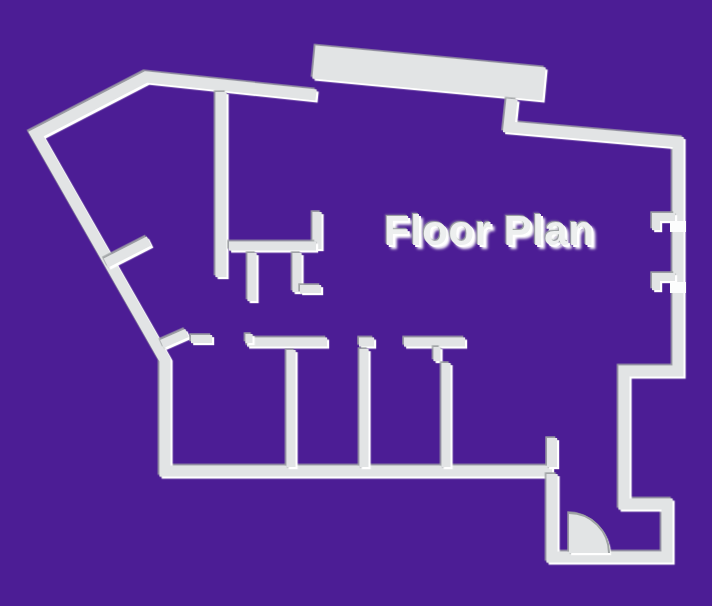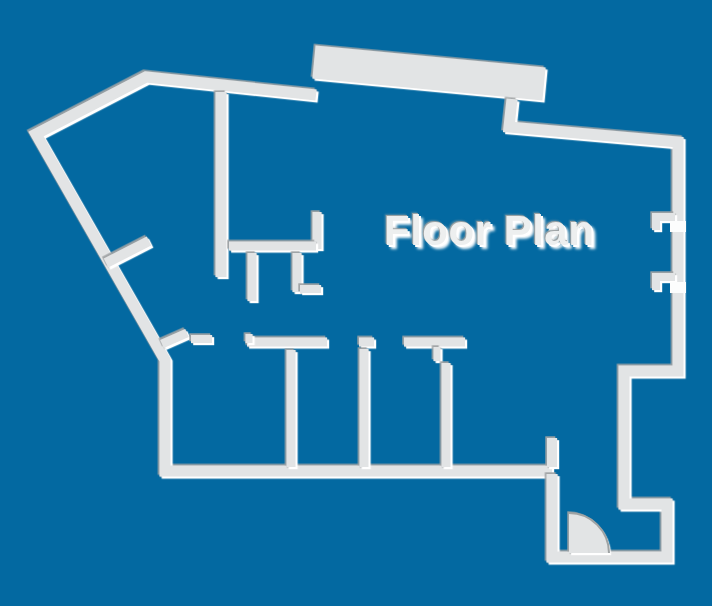--- a/index.html
+++ b/index.html
@@ -1,17 +1,17 @@
 <!DOCTYPE html>
 <html><head>
 <meta charset="utf-8">
 <style>
   html,body{margin:0;padding:0;background:#f0f1f1;}
   .stage{
-    position:relative;width:712px;height:606px;background:#0369a1;
+    position:relative;width:712px;height:606px;background:#4c1d95;
     overflow:hidden;font-family:"Liberation Sans",sans-serif;
   }
   .stage svg{position:absolute;left:0;top:0;}
   .plan-title{
     position:absolute;left:384px;top:210px;line-height:1;
     font-size:42px;font-weight:bold;letter-spacing:0.5px;
     color:#edefef;user-select:none;white-space:nowrap;
     text-shadow:
       -1px -1px 0 rgba(158,163,164,0.95),
       -2px -2px 2px rgba(158,163,164,0.45),

